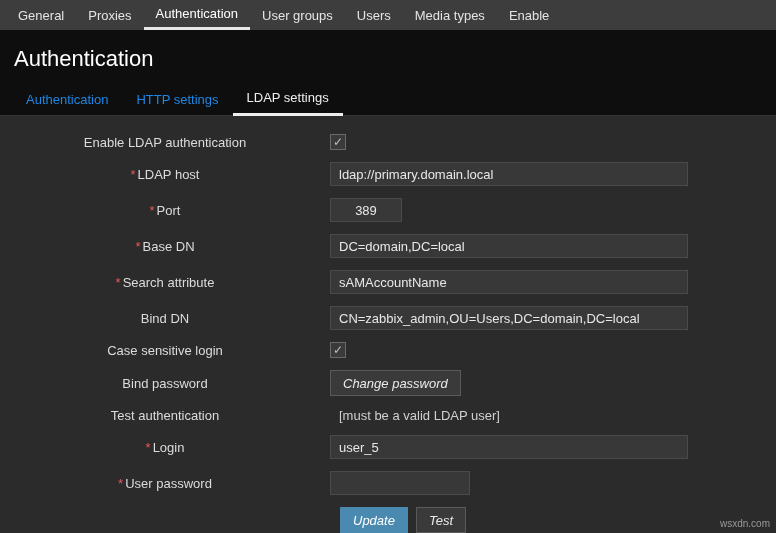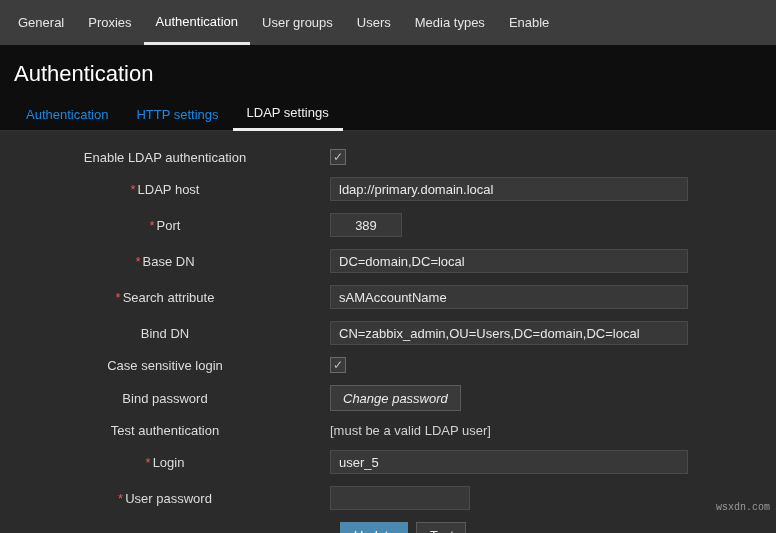--- a/index.html
+++ b/index.html
@@ -7,21 +7,21 @@
     width: 776px; height: 533px;
     background: #0e0e0e;
     font-family: Arial, Helvetica, sans-serif;
     font-size: 13px;
     color: #f2f2f2;
     overflow: hidden;
   }
   
   .topnav {
     background: #3d3d3d;
-    height: 45px;
+    height: 30px;
     display: flex;
     align-items: stretch;
     padding: 0 6px;
   }
   .topnav .item {
     padding: 0 12px;
     display: flex;
     align-items: center;
     color: #e4e4e4;
     cursor: pointer;
@@ -113,28 +113,28 @@
     font-size: 13px;
     cursor: pointer;
     height: 26px;
     font-style: italic;
   }
   .btn.primary {
     background: #4a8ab0;
     border: 1px solid #4a8ab0;
     color: #fff;
   }
-  .static-text { color: #d0d0d0; font-size: 13px; }
+  .static-text { color: #d0d0d0; font-size: 13px; margin-left: 9px; }
   .button-row { display:flex; gap:8px; margin-left:330px; margin-top:6px; }
   .watermark {
     position: absolute;
-    right: 6px; bottom: 20px;
+    right: 6px; bottom: 4px;
     font-size: 10px;
     color: #9a9a9a;
-    font-family: Liberation Mono, monospace;
+    font-family: Liberation Sans, sans-serif;
   }
 </style>
 </head>
 <body>
 
 <div class="topnav">
   <div class="item">General</div>
   <div class="item">Proxies</div>
   <div class="item active">Authentication</div>
   <div class="item">User groups</div>

